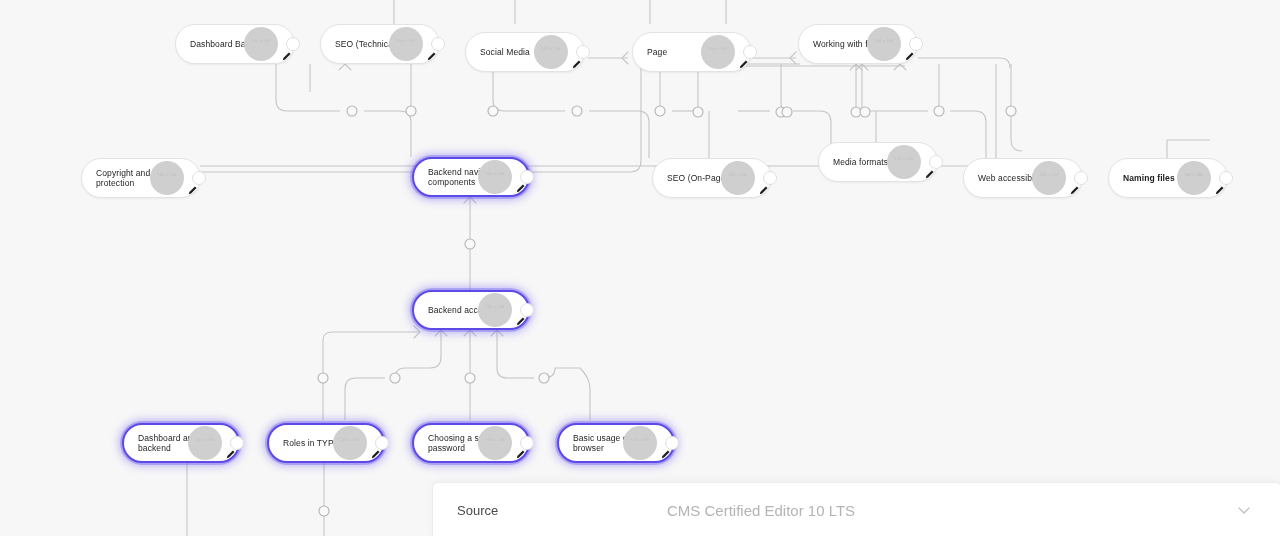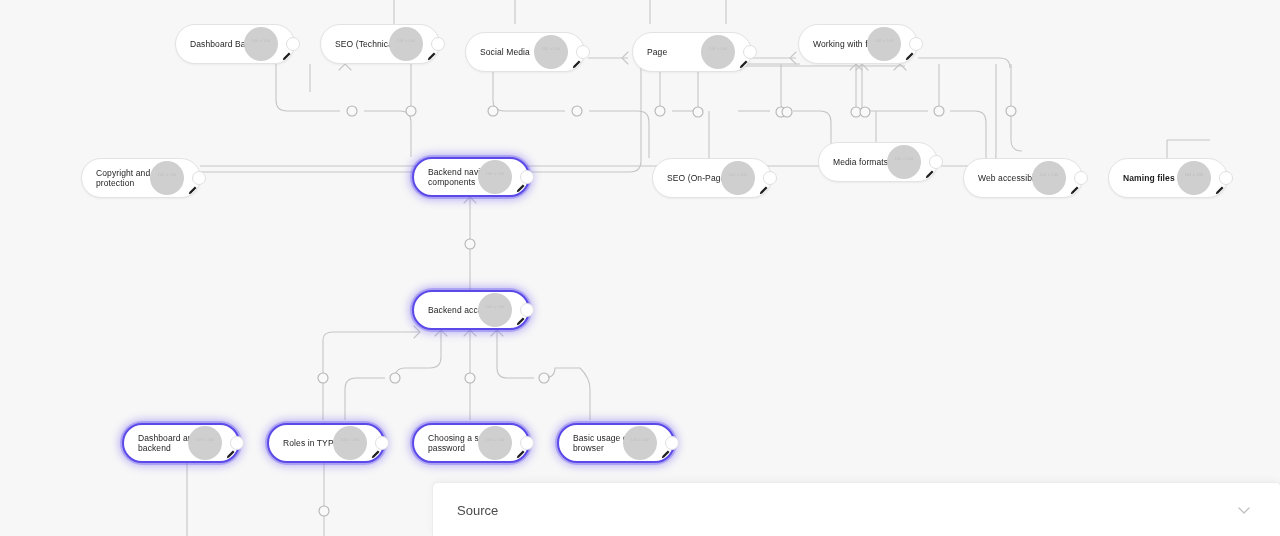--- a/index.html
+++ b/index.html
@@ -382,18 +382,19 @@
         </div>
         <svg class="pencil" viewBox="0 0 12 12">
           <path d="M8.6 1.6 L10.4 3.4 L4.4 9.4 L2 10 L2.6 7.6 Z" fill="#1f1f1f"></path>
         </svg>
         <div class="handle"></div>
       </div>
     </div>
 
   <div class="source-bar">
     <div class="source-label">Source</div>
+    <div class="source-value">CMS Certified Editor 10 LTS</div>
     <svg class="chev" viewBox="0 0 14 14" xmlns="http://www.w3.org/2000/svg">
       <path d="M2 5 L7 10 L12 5" fill="none" stroke="#c0c0c0" stroke-width="1.3" stroke-linecap="round" stroke-linejoin="round"></path>
     </svg>
   </div>
 
 </div>
 
 </body></html>

